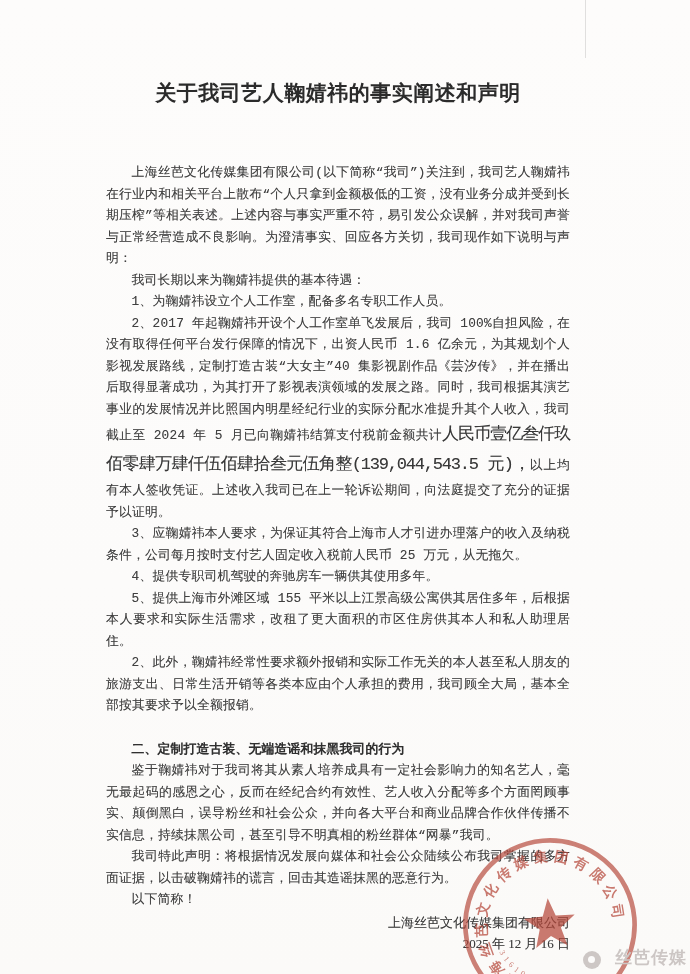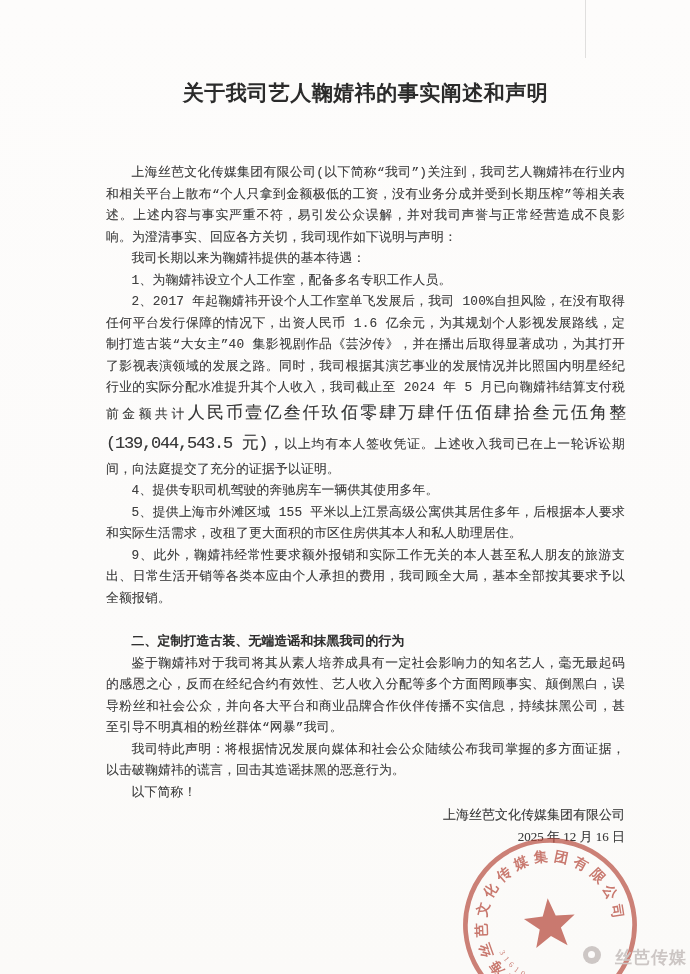--- a/index.html
+++ b/index.html
@@ -8,21 +8,21 @@
     background:#fcfbfa;
     font-family:"Liberation Serif","DejaVu Serif",serif;
     overflow:hidden;
   }
   .page{
     position:relative;
     width:690px;height:974px;
     background:linear-gradient(180deg,#fdfcfb 0%,#fcfbfa 60%,#fbfaf8 100%);
     overflow:hidden;
     box-sizing:border-box;
-    padding:0 65px 0 106px;
+    padding:0 120px 0 106px;
     color:#404040;
   }
   .scan-line{
     position:absolute;left:585px;top:0;width:1px;height:58px;
     background:rgba(170,170,170,.35);
   }
   .doc-title{
     margin:76px 0 0 0;
     font-size:21px;line-height:34px;
     font-weight:bold;color:#2b2b2b;
@@ -64,21 +64,21 @@
     position:absolute;
     left:456px;top:831px;
     width:188px;height:188px;
     transform:rotate(-5deg);
     opacity:.8;
     pointer-events:none;
   }
   .watermark{
     position:absolute;
     right:3px;bottom:5px;
-    display:flex;align-items:flex-start;gap:14px;
+    display:flex;align-items:flex-end;gap:14px;
     font-family:"Liberation Sans","DejaVu Sans",sans-serif;
     font-weight:bold;
     font-size:17px;letter-spacing:1px;
     color:#ccc6c4;
   }
   .wm-logo{
     width:18px;height:18px;border-radius:50%;
     background:#cdc7c5;position:relative;flex:0 0 auto;
   }
   .wm-logo::after{
@@ -93,23 +93,24 @@
 
   <div class="scan-line"></div>
 
   <h1 class="doc-title">关于我司艺人鞠婧祎的事实阐述和声明</h1>
 
   <p class="para intro">上海丝芭文化传媒集团有限公司(以下简称“我司”)关注到，我司艺人鞠婧祎在行业内和相关平台上散布“个人只拿到金额极低的工资，没有业务分成并受到长期压榨”等相关表述。上述内容与事实严重不符，易引发公众误解，并对我司声誉与正常经营造成不良影响。为澄清事实、回应各方关切，我司现作如下说明与声明：</p>
 
   <p class="para">我司长期以来为鞠婧祎提供的基本待遇：</p>
   <p class="para">1、为鞠婧祎设立个人工作室，配备多名专职工作人员。</p>
   <p class="para"><span>2、2017 年起鞠婧祎开设个人工作室单飞发展后，我司 100%自担风险，在没有取得任何平台发行保障的情况下，出资人民币 1.6 亿余元，为其规划个人影视发展路线，定制打造古装“大女主”40 集影视剧作品《芸汐传》，并在播出后取得显著成功，为其打开了影视表演领域的发展之路。同时，我司根据其演艺事业的发展情况并比照国内明星经纪行业的实际分配水准提升其个人收入，我司截止至 2024 年 5 月已向鞠婧祎结算支付税前金额共计</span><span class="big">人民币壹亿叁仟玖佰零肆万肆仟伍佰肆拾叁元伍角整(139,044,543.5 元)，</span><span>以上均有本人签收凭证。上述收入我司已在上一轮诉讼期间，向法庭提交了充分的证据予以证明。</span></p>
+  <p class="para">3、应鞠婧祎本人要求，为保证其符合上海市人才引进办理落户的收入及纳税条件，公司每月按时支付艺人固定收入税前人民币 25 万元，从无拖欠。</p>
   <p class="para">4、提供专职司机驾驶的奔驰房车一辆供其使用多年。</p>
   <p class="para">5、提供上海市外滩区域 155 平米以上江景高级公寓供其居住多年，后根据本人要求和实际生活需求，改租了更大面积的市区住房供其本人和私人助理居住。</p>
-  <p class="para">9、此外，鞠婧祎经常性要求额外报销和实际工作无关的本人甚至私人朋友的旅游支出、日常生活开销等各类本应由个人承担的费用，我司顾全大局，基本全部按其要求予以全额报销。</p>
+  <p class="para">2、此外，鞠婧祎经常性要求额外报销和实际工作无关的本人甚至私人朋友的旅游支出、日常生活开销等各类本应由个人承担的费用，我司顾全大局，基本全部按其要求予以全额报销。</p>
 
   <p class="para heading h2-gap">二、定制打造古装、无端造谣和抹黑我司的行为</p>
   <p class="para">鉴于鞠婧祎对于我司将其从素人培养成具有一定社会影响力的知名艺人，毫无最起码的感恩之心，反而在经纪合约有效性、艺人收入分配等多个方面罔顾事实、颠倒黑白，误导粉丝和社会公众，并向各大平台和商业品牌合作伙伴传播不实信息，持续抹黑公司，甚至引导不明真相的粉丝群体“网暴”我司。</p>
   <p class="para">我司特此声明：将根据情况发展向媒体和社会公众陆续公布我司掌握的多方面证据，以击破鞠婧祎的谎言，回击其造谣抹黑的恶意行为。</p>
   <p class="para">以下简称！</p>
 
   <div class="signoff">
     <p>上海丝芭文化传媒集团有限公司</p>
     <p>2025 年 12 月 16 日</p>
   </div>

